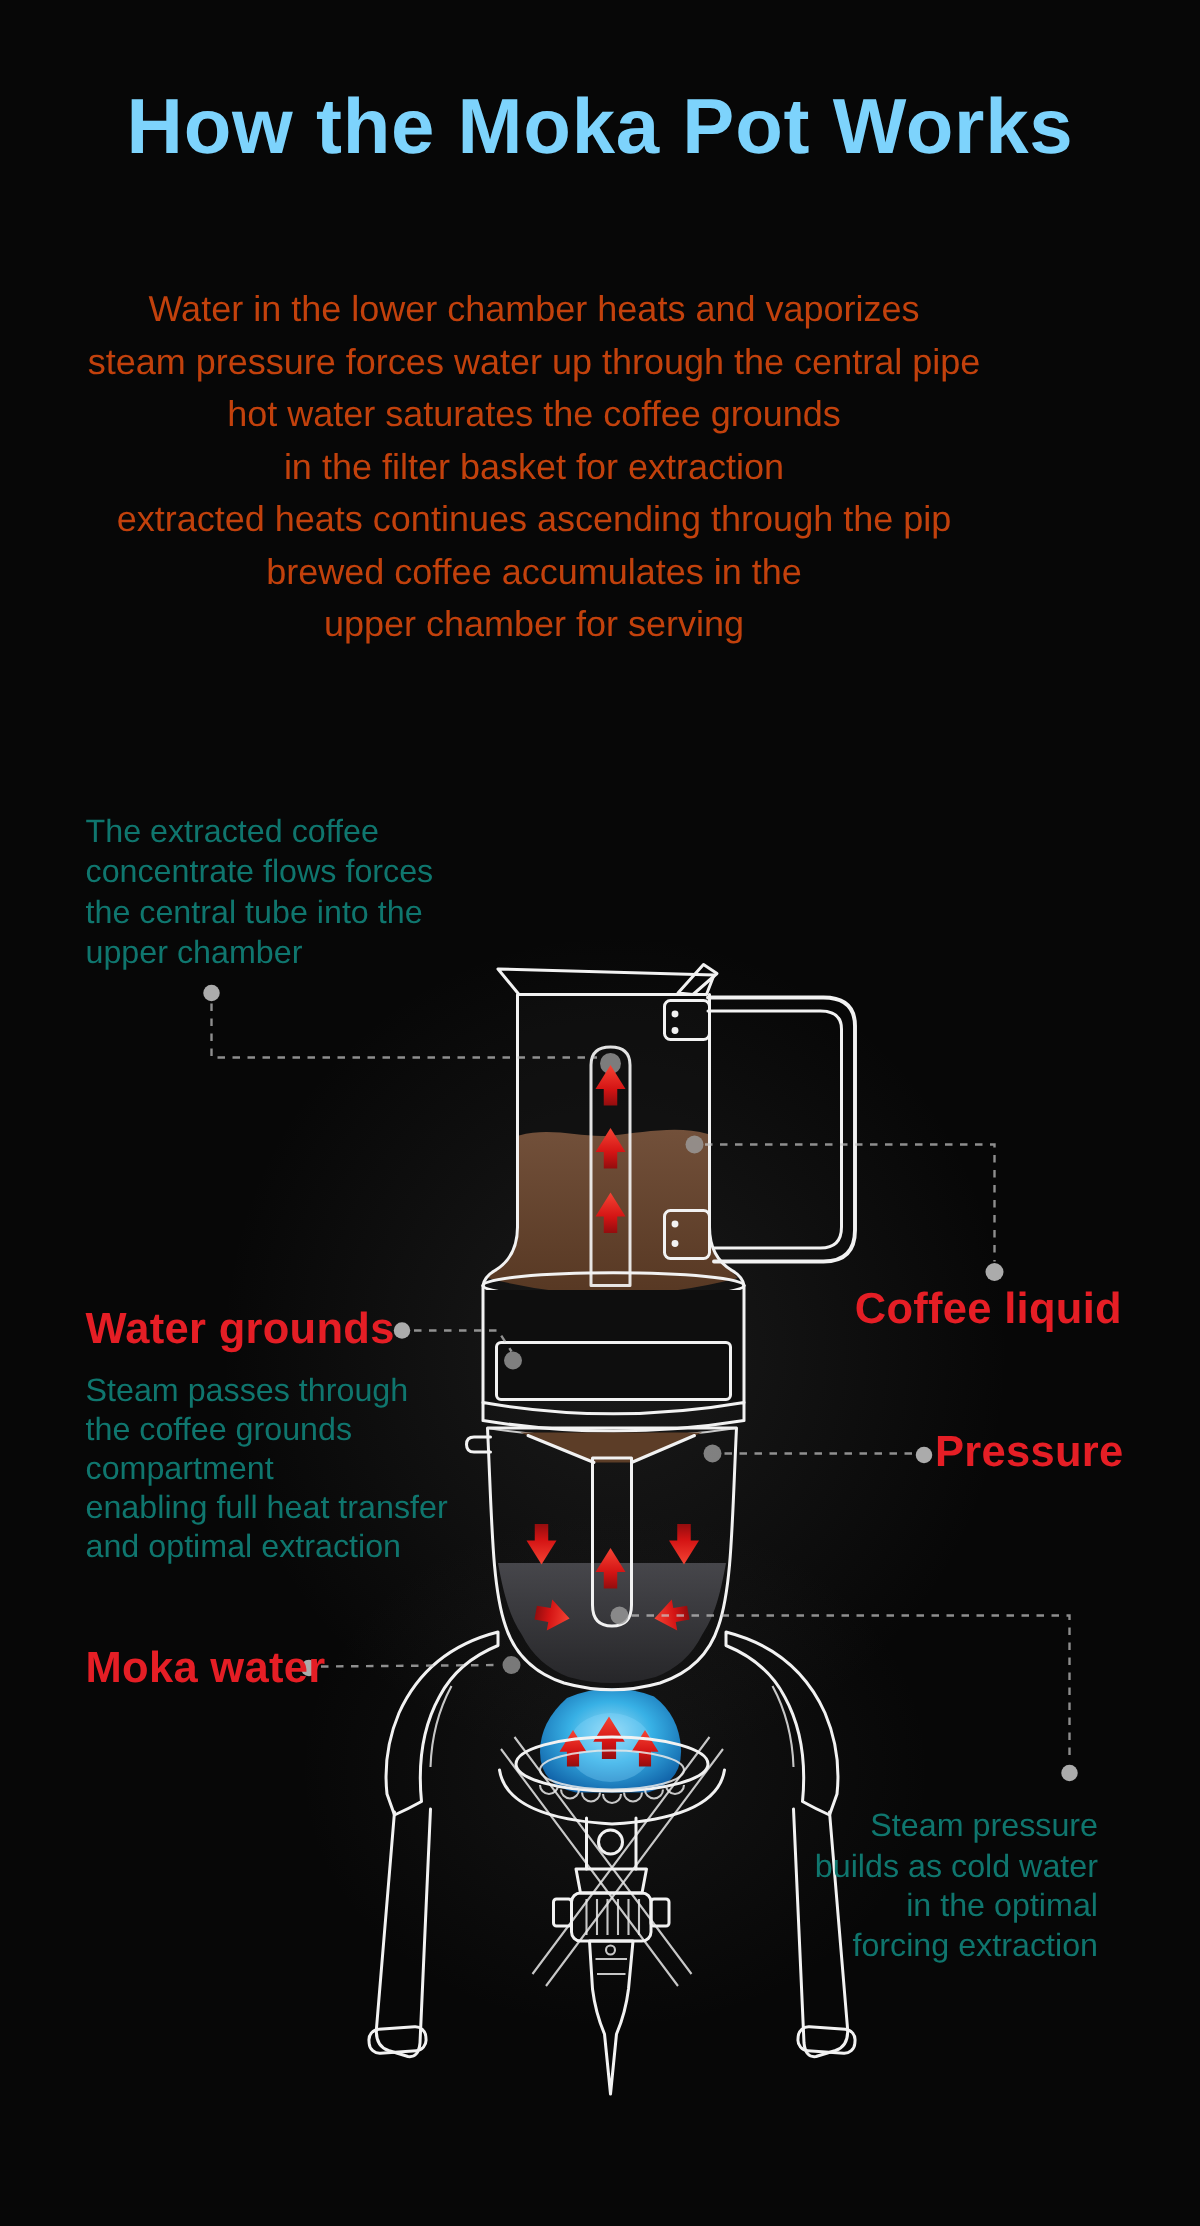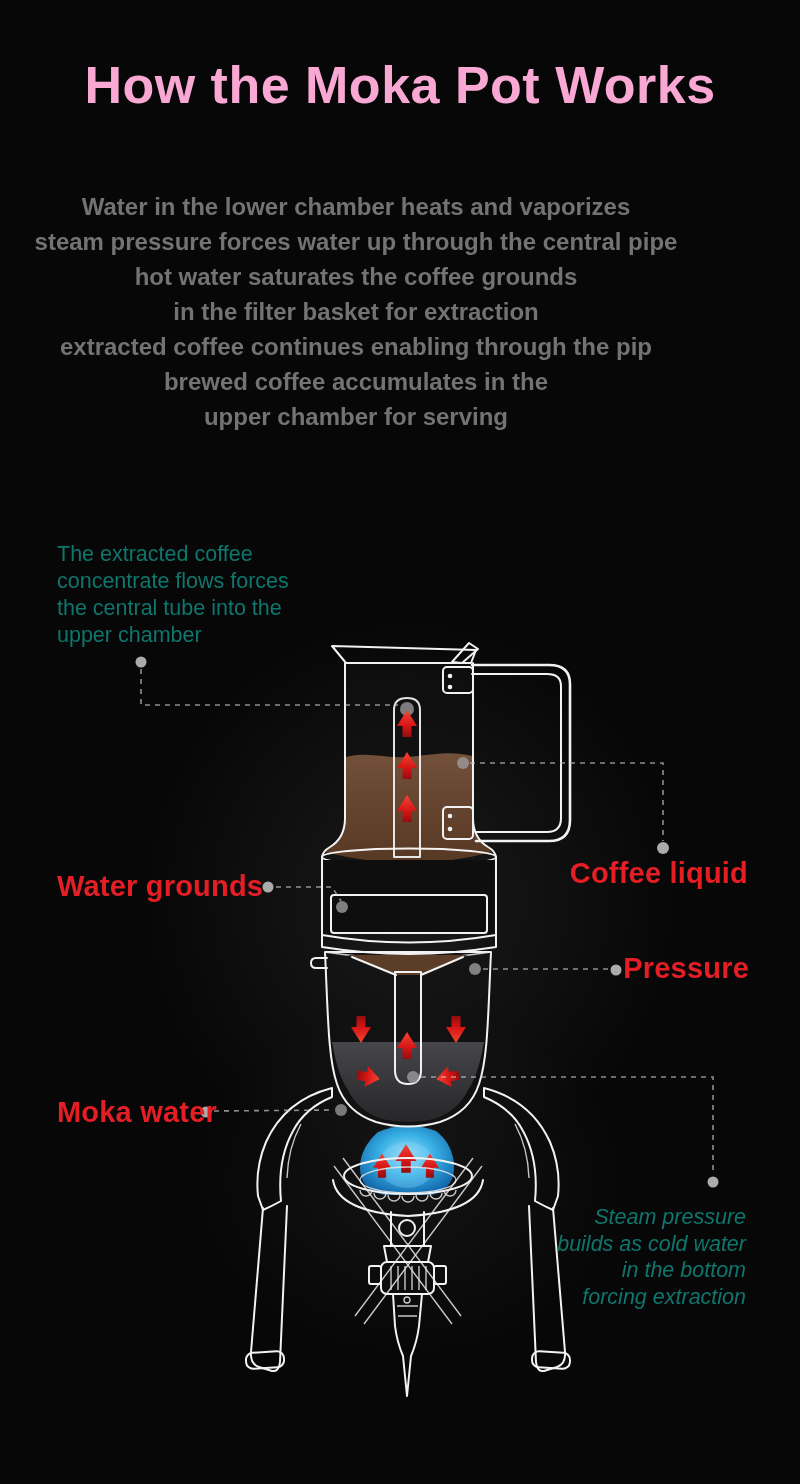--- a/index.html
+++ b/index.html
@@ -9,36 +9,36 @@
     font-family:"Liberation Sans","DejaVu Sans",sans-serif;
   }
   .glow{position:absolute;pointer-events:none;}
   .glow1{left:60px;top:530px;width:700px;height:740px;
     background:radial-gradient(closest-side,rgba(125,125,125,0.16),rgba(0,0,0,0) 75%);}
   .glow2{left:130px;top:950px;width:560px;height:460px;
     background:radial-gradient(closest-side,rgba(110,110,110,0.12),rgba(0,0,0,0) 75%);}
   .txt{position:absolute;color:#f1f1f1;}
   .title{
     left:0;top:54px;width:800px;text-align:center;
-    font-size:52px;line-height:62px;font-weight:700;color:#f9a8d4;letter-spacing:0.5px;
+    font-size:52px;line-height:62px;font-weight:700;color:#7dd3fc;letter-spacing:0.5px;
   }
   .intro{
     left:0;top:189px;width:712px;text-align:center;
-    font-size:24px;line-height:35px;font-weight:700;color:#737373;
+    font-size:24px;line-height:35px;font-weight:400;color:#c2410c;
   }
   .annot{font-size:21.5px;line-height:27px;font-weight:400;color:#0f766e;}
   .annot-left{text-align:left;}
   .annot-right{text-align:right;}
   .redlabel{
     position:absolute;font-size:29px;line-height:32px;font-weight:700;color:#e51e25;
     letter-spacing:0.2px;white-space:nowrap;
   }
   .note-extracted{left:57px;top:541px;width:300px;}
   .note-grounds{left:57px;top:914px;width:300px;line-height:26px;}
-  .note-steam{right:54px;top:1204px;width:300px;line-height:26.6px;font-style:italic;}
+  .note-steam{right:68px;top:1204px;width:300px;line-height:26.6px;}
   svg.art{position:absolute;left:0;top:0;}
   .outline{stroke:#f2f2f2;stroke-width:2;fill:none;stroke-linejoin:round;stroke-linecap:round;}
   .thin{stroke:#e9e9e9;stroke-width:1.4;fill:none;opacity:.85;}
   .leader{stroke:#c8c8c8;stroke-width:1.6;fill:none;stroke-dasharray:5 5;opacity:.7;}
 </style>
 </head>
 <body>
 
 <div class="stage">
   <div class="glow glow1"></div>
@@ -192,40 +192,47 @@
     </g>
   </svg>
 
   <div class="txt title">How the Moka Pot Works</div>
 
   <div class="txt intro">
     <div>Water in the lower chamber heats and vaporizes</div>
     <div>steam pressure forces water up through the central pipe</div>
     <div>hot water saturates the coffee grounds</div>
     <div>in the filter basket for extraction</div>
-    <div>extracted coffee continues enabling through the pip</div>
+    <div>extracted heats continues ascending through the pip</div>
     <div>brewed coffee accumulates in the</div>
     <div>upper chamber for serving</div>
   </div>
 
   <div class="txt annot annot-left note-extracted">
     <div>The extracted coffee</div>
     <div>concentrate flows forces</div>
     <div>the central tube into the</div>
     <div>upper chamber</div>
   </div>
 
   <div class="redlabel" style="left:57px;top:870px;">Water grounds</div>
 
+  <div class="txt annot annot-left note-grounds">
+    <div>Steam passes through</div>
+    <div>the coffee grounds</div>
+    <div>compartment</div>
+    <div>enabling full heat transfer</div>
+    <div>and optimal extraction</div>
+  </div>
 
   <div class="redlabel" style="left:57px;top:1096px;">Moka water</div>
 
   <div class="redlabel" style="right:52px;top:857px;text-align:center;">Coffee liquid</div>
 
   <div class="redlabel" style="right:51px;top:952px;">Pressure</div>
 
   <div class="txt annot annot-right note-steam">
     <div>Steam pressure</div>
     <div>builds as cold water</div>
-    <div>in the bottom</div>
+    <div>in the optimal</div>
     <div>forcing extraction</div>
   </div>
 </div>
 
 </body></html>

